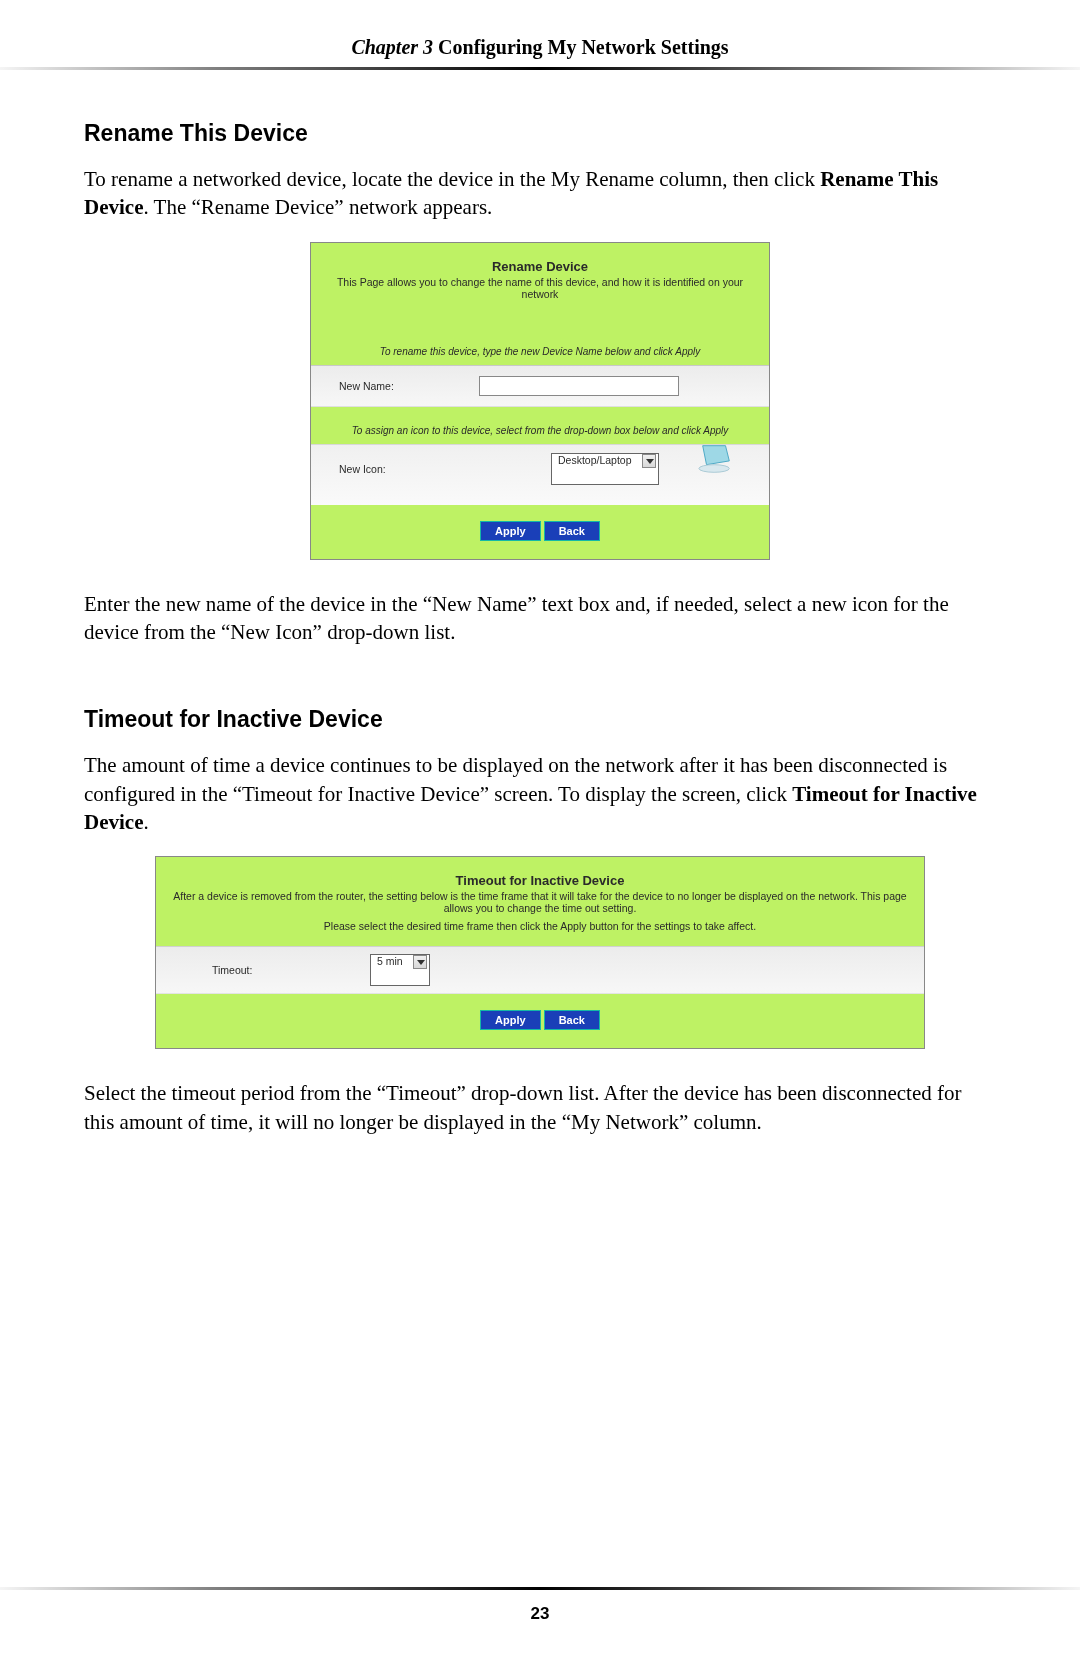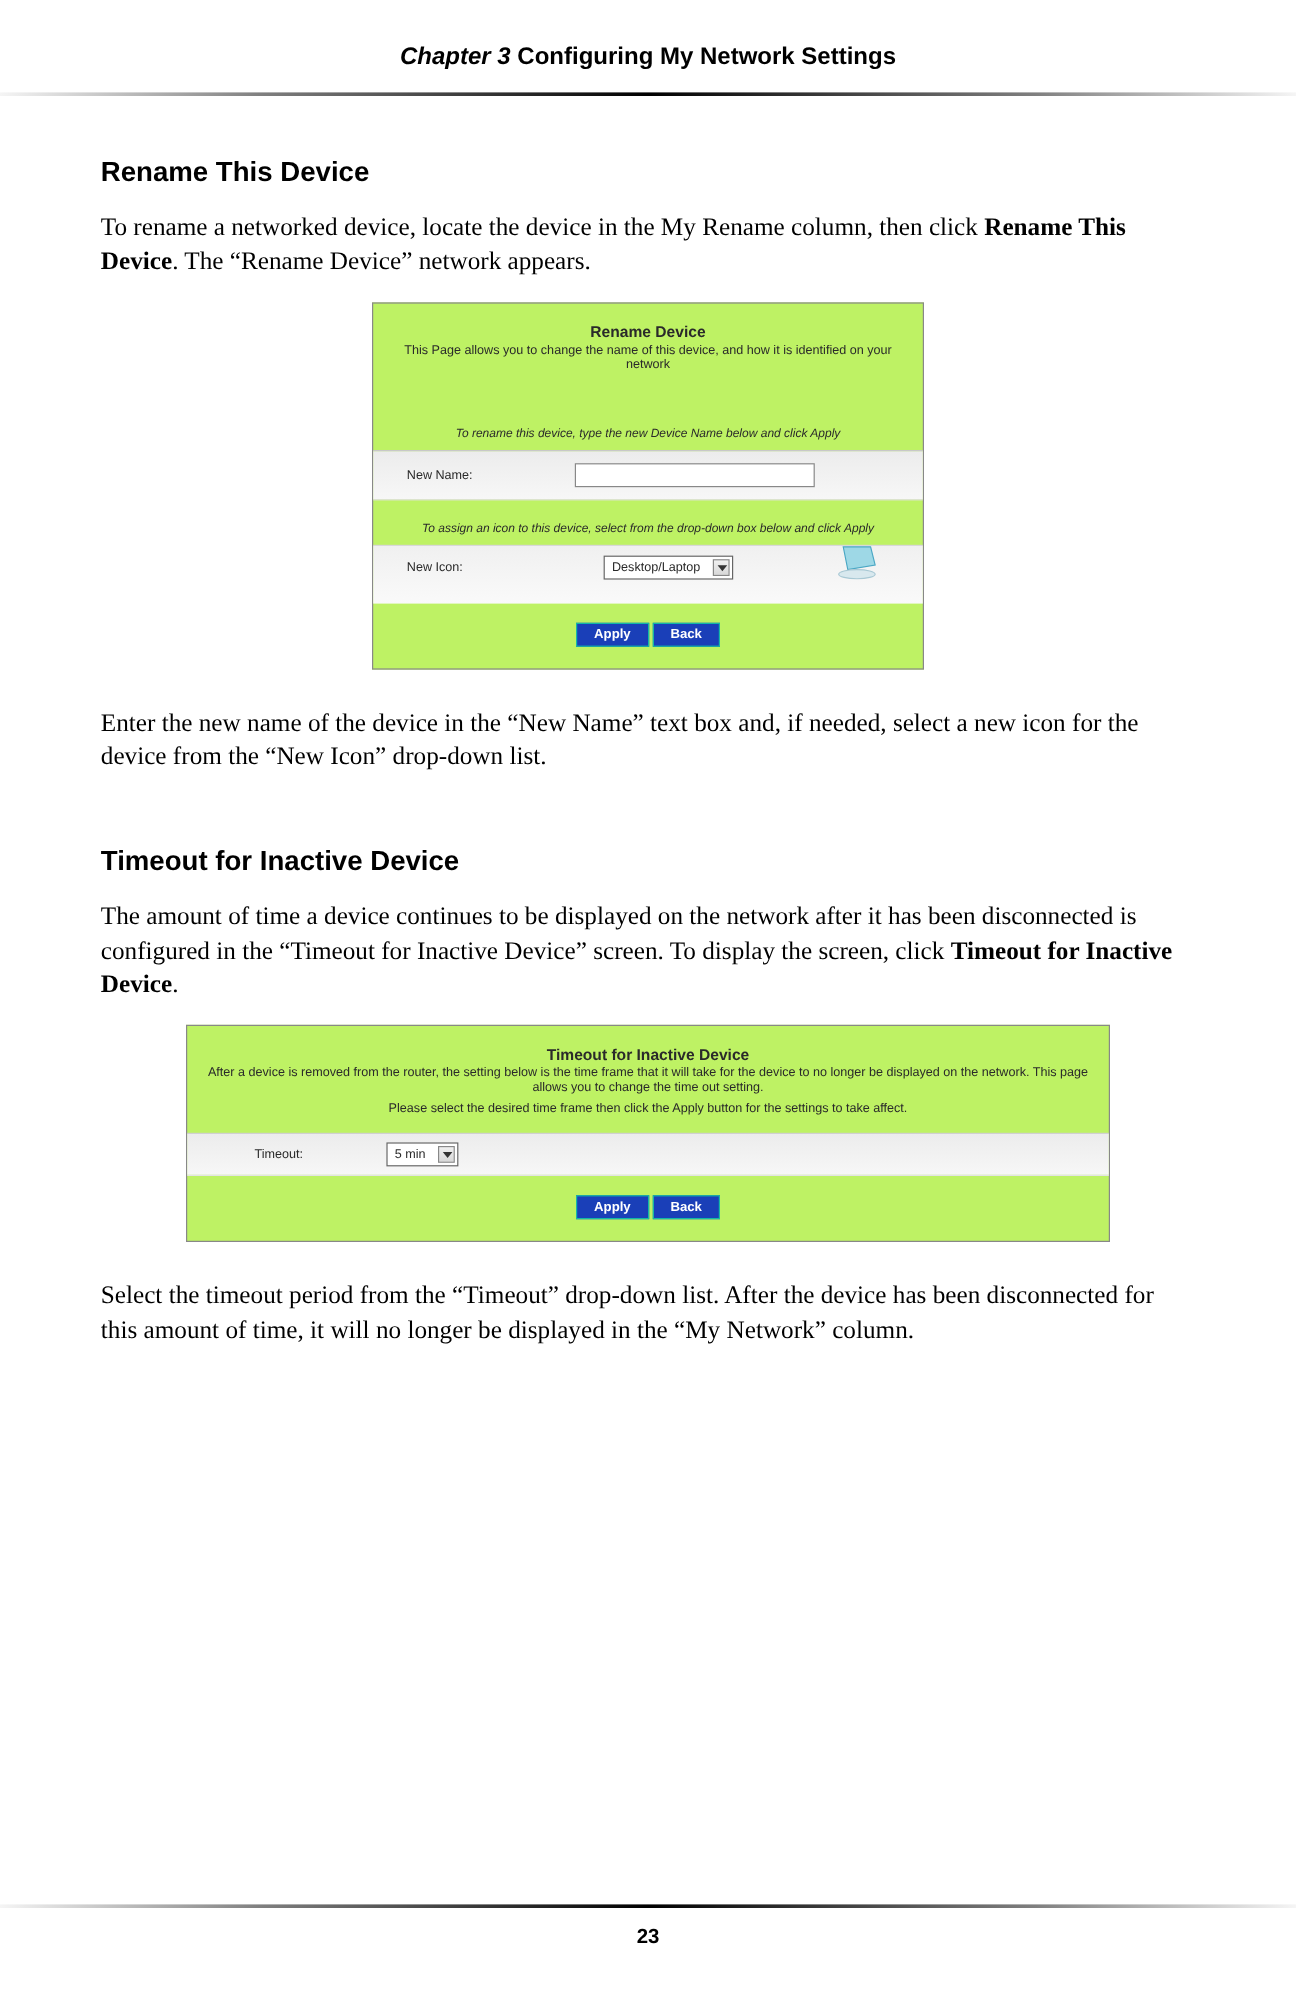--- a/index.html
+++ b/index.html
@@ -6,22 +6,22 @@
   body {
     width: 1080px;
     height: 1668px;
     background: #fff;
     font-family: Georgia, 'Times New Roman', serif;
     color: #000;
     position: relative;
   }
   .page-header {
     text-align: center;
-    padding: 36px 0 18px 0;
-    font-family: Liberation Sans, sans-serif;
+    padding: 36px 0 8px 0;
+    font-family: Liberation Serif, serif;
     font-size: 20px;
     font-weight: 700;
   }
   .page-header .italic { font-style: italic; font-weight: 700; }
   .hr-grad {
     height: 3px;
     background: linear-gradient(to right, #f5f5f5 0%, #808080 20%, #000 50%, #808080 80%, #f5f5f5 100%);
     margin-bottom: 50px;
   }
   .content {
@@ -79,28 +79,29 @@
   .text-input {
     height: 20px;
     border: 1px solid #888;
     width: 200px;
     background: #fff;
     font-family: Verdana, Arial, sans-serif;
     font-size: 11px;
     padding: 0 4px;
   }
   .select-box {
-    height: 20px;
+    height: 32px;
     border: 1px solid #666;
     background: #fff;
     display: inline-flex;
-    align-items: center;
+    align-items: flex-start;
     padding: 0 2px 0 6px;
     font-size: 10.5px;
     cursor: pointer;
+    margin-left: 48px;
   }
   .select-box .caret {
     display: inline-block;
     width: 14px;
     height: 14px;
     border: 1px solid #888;
     background: linear-gradient(#f0f0f0,#d8d8d8);
     margin-left: 10px;
     position: relative;
   }

